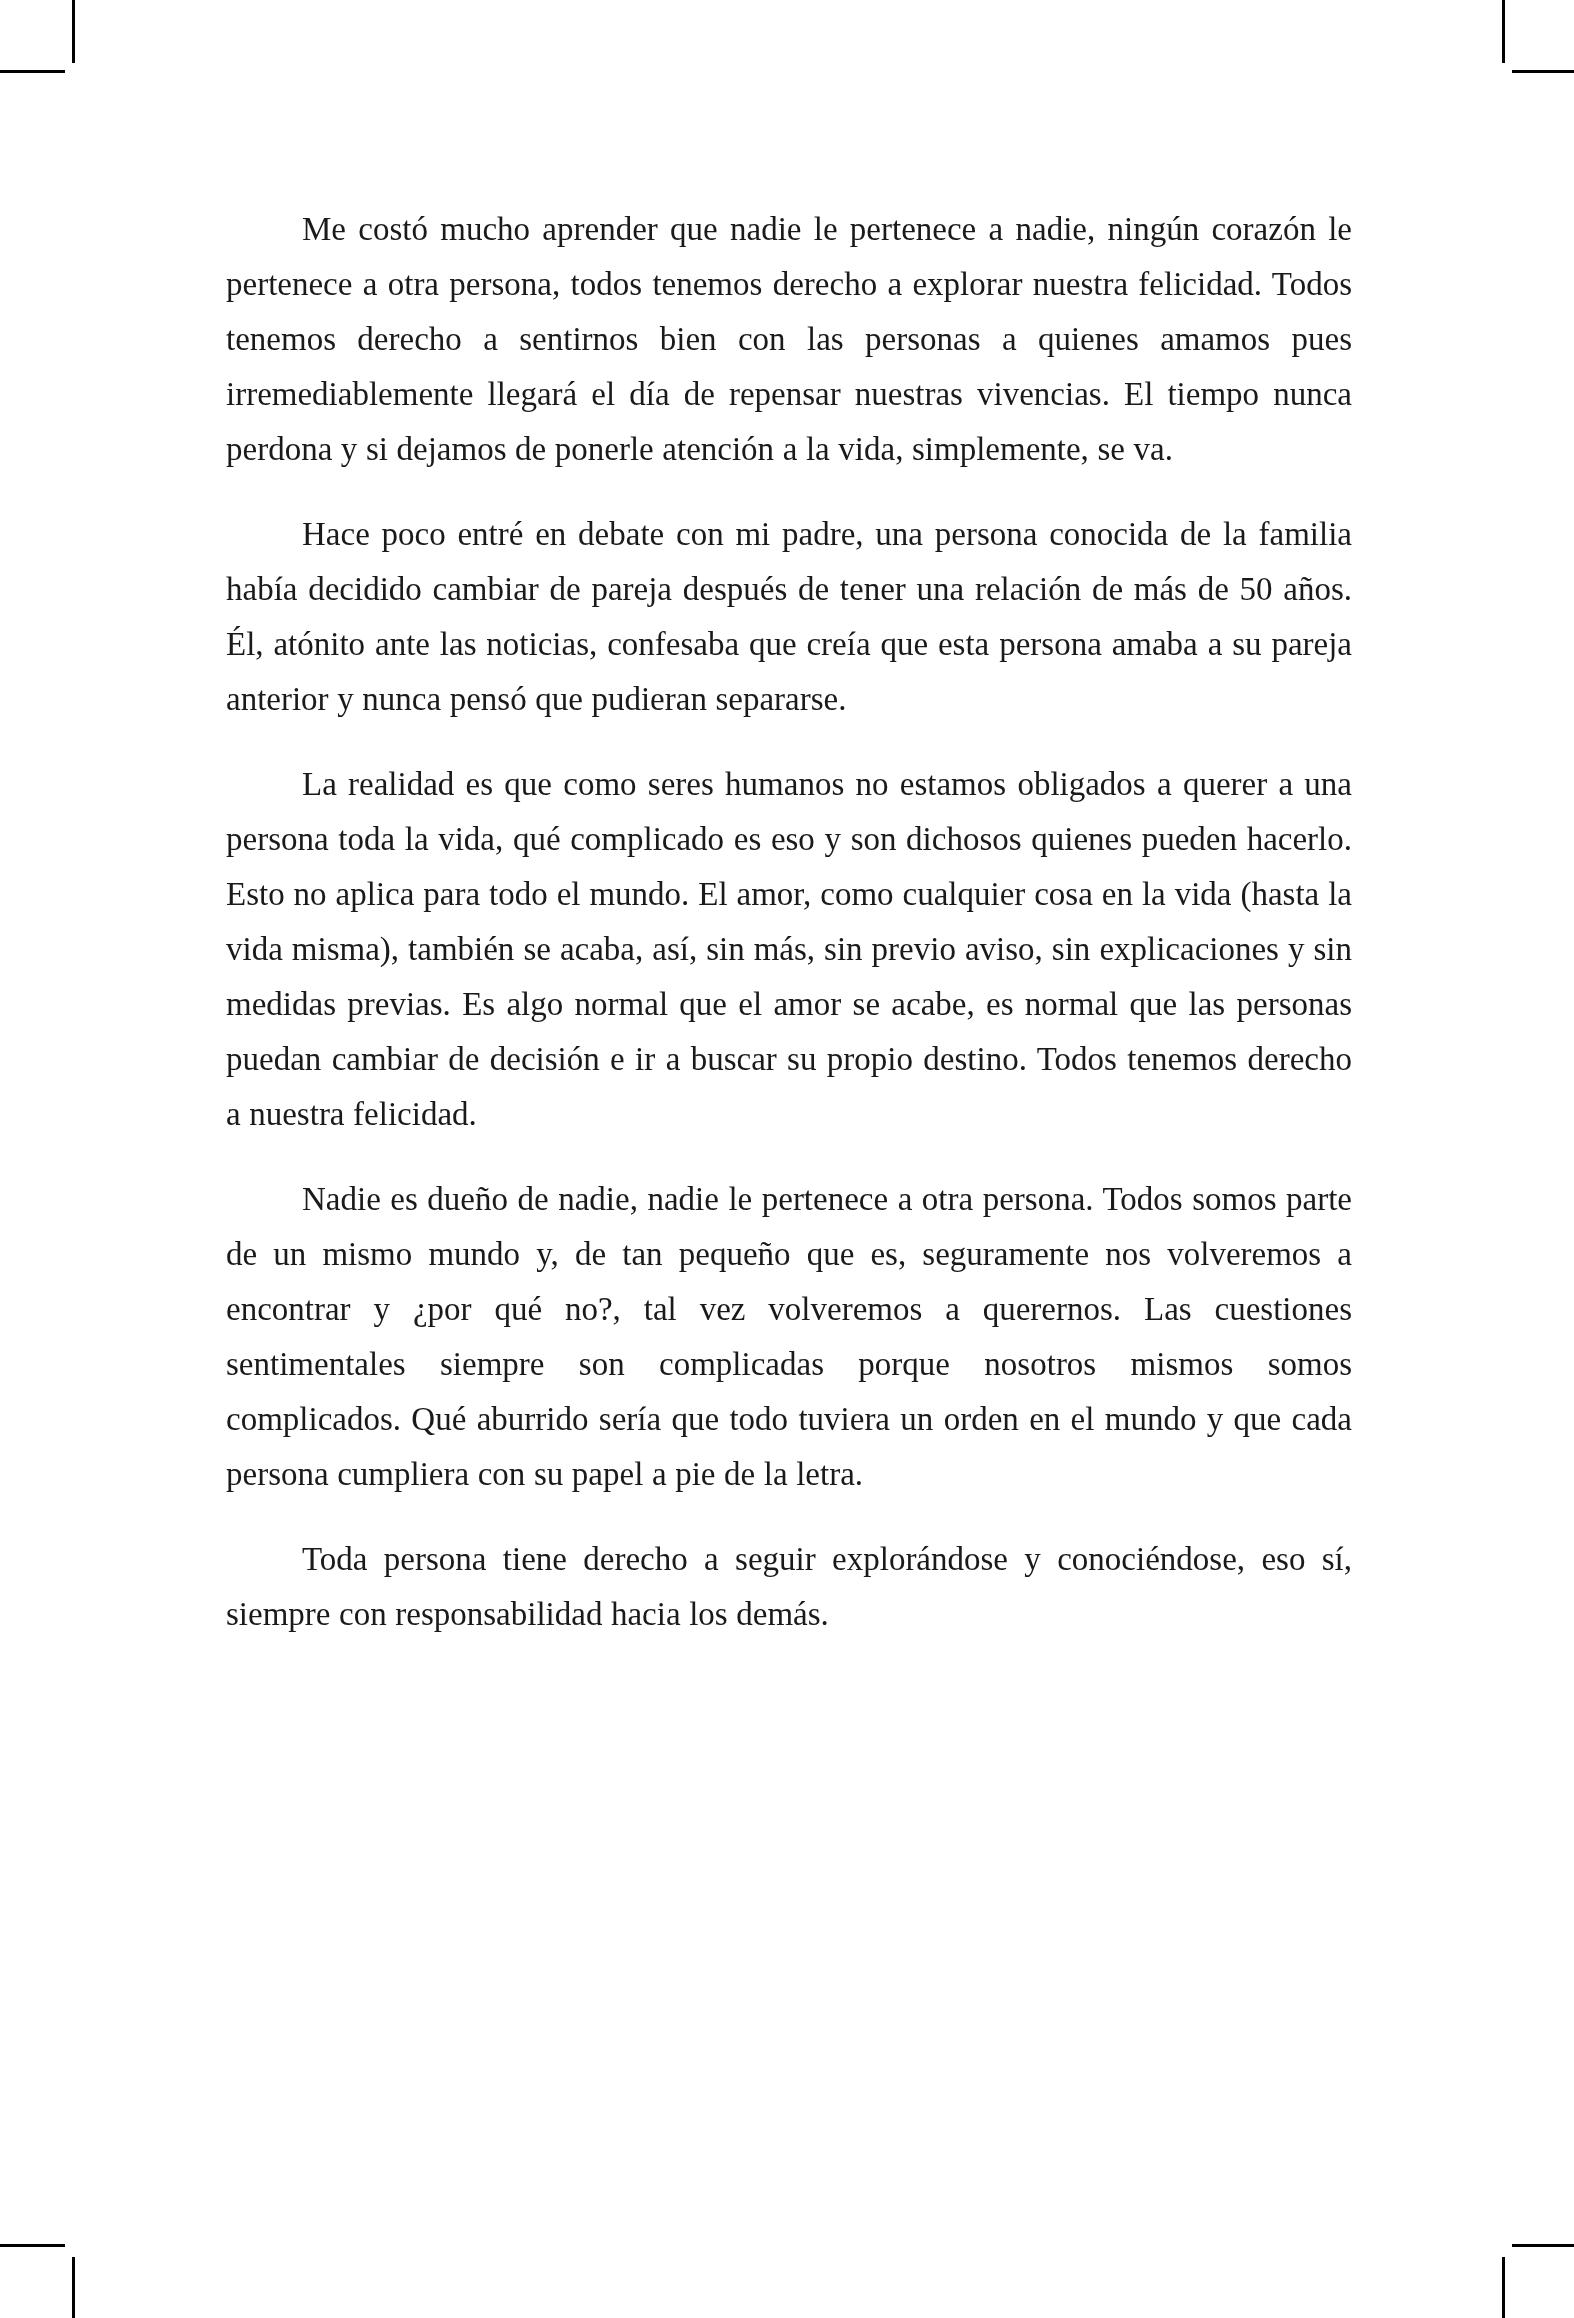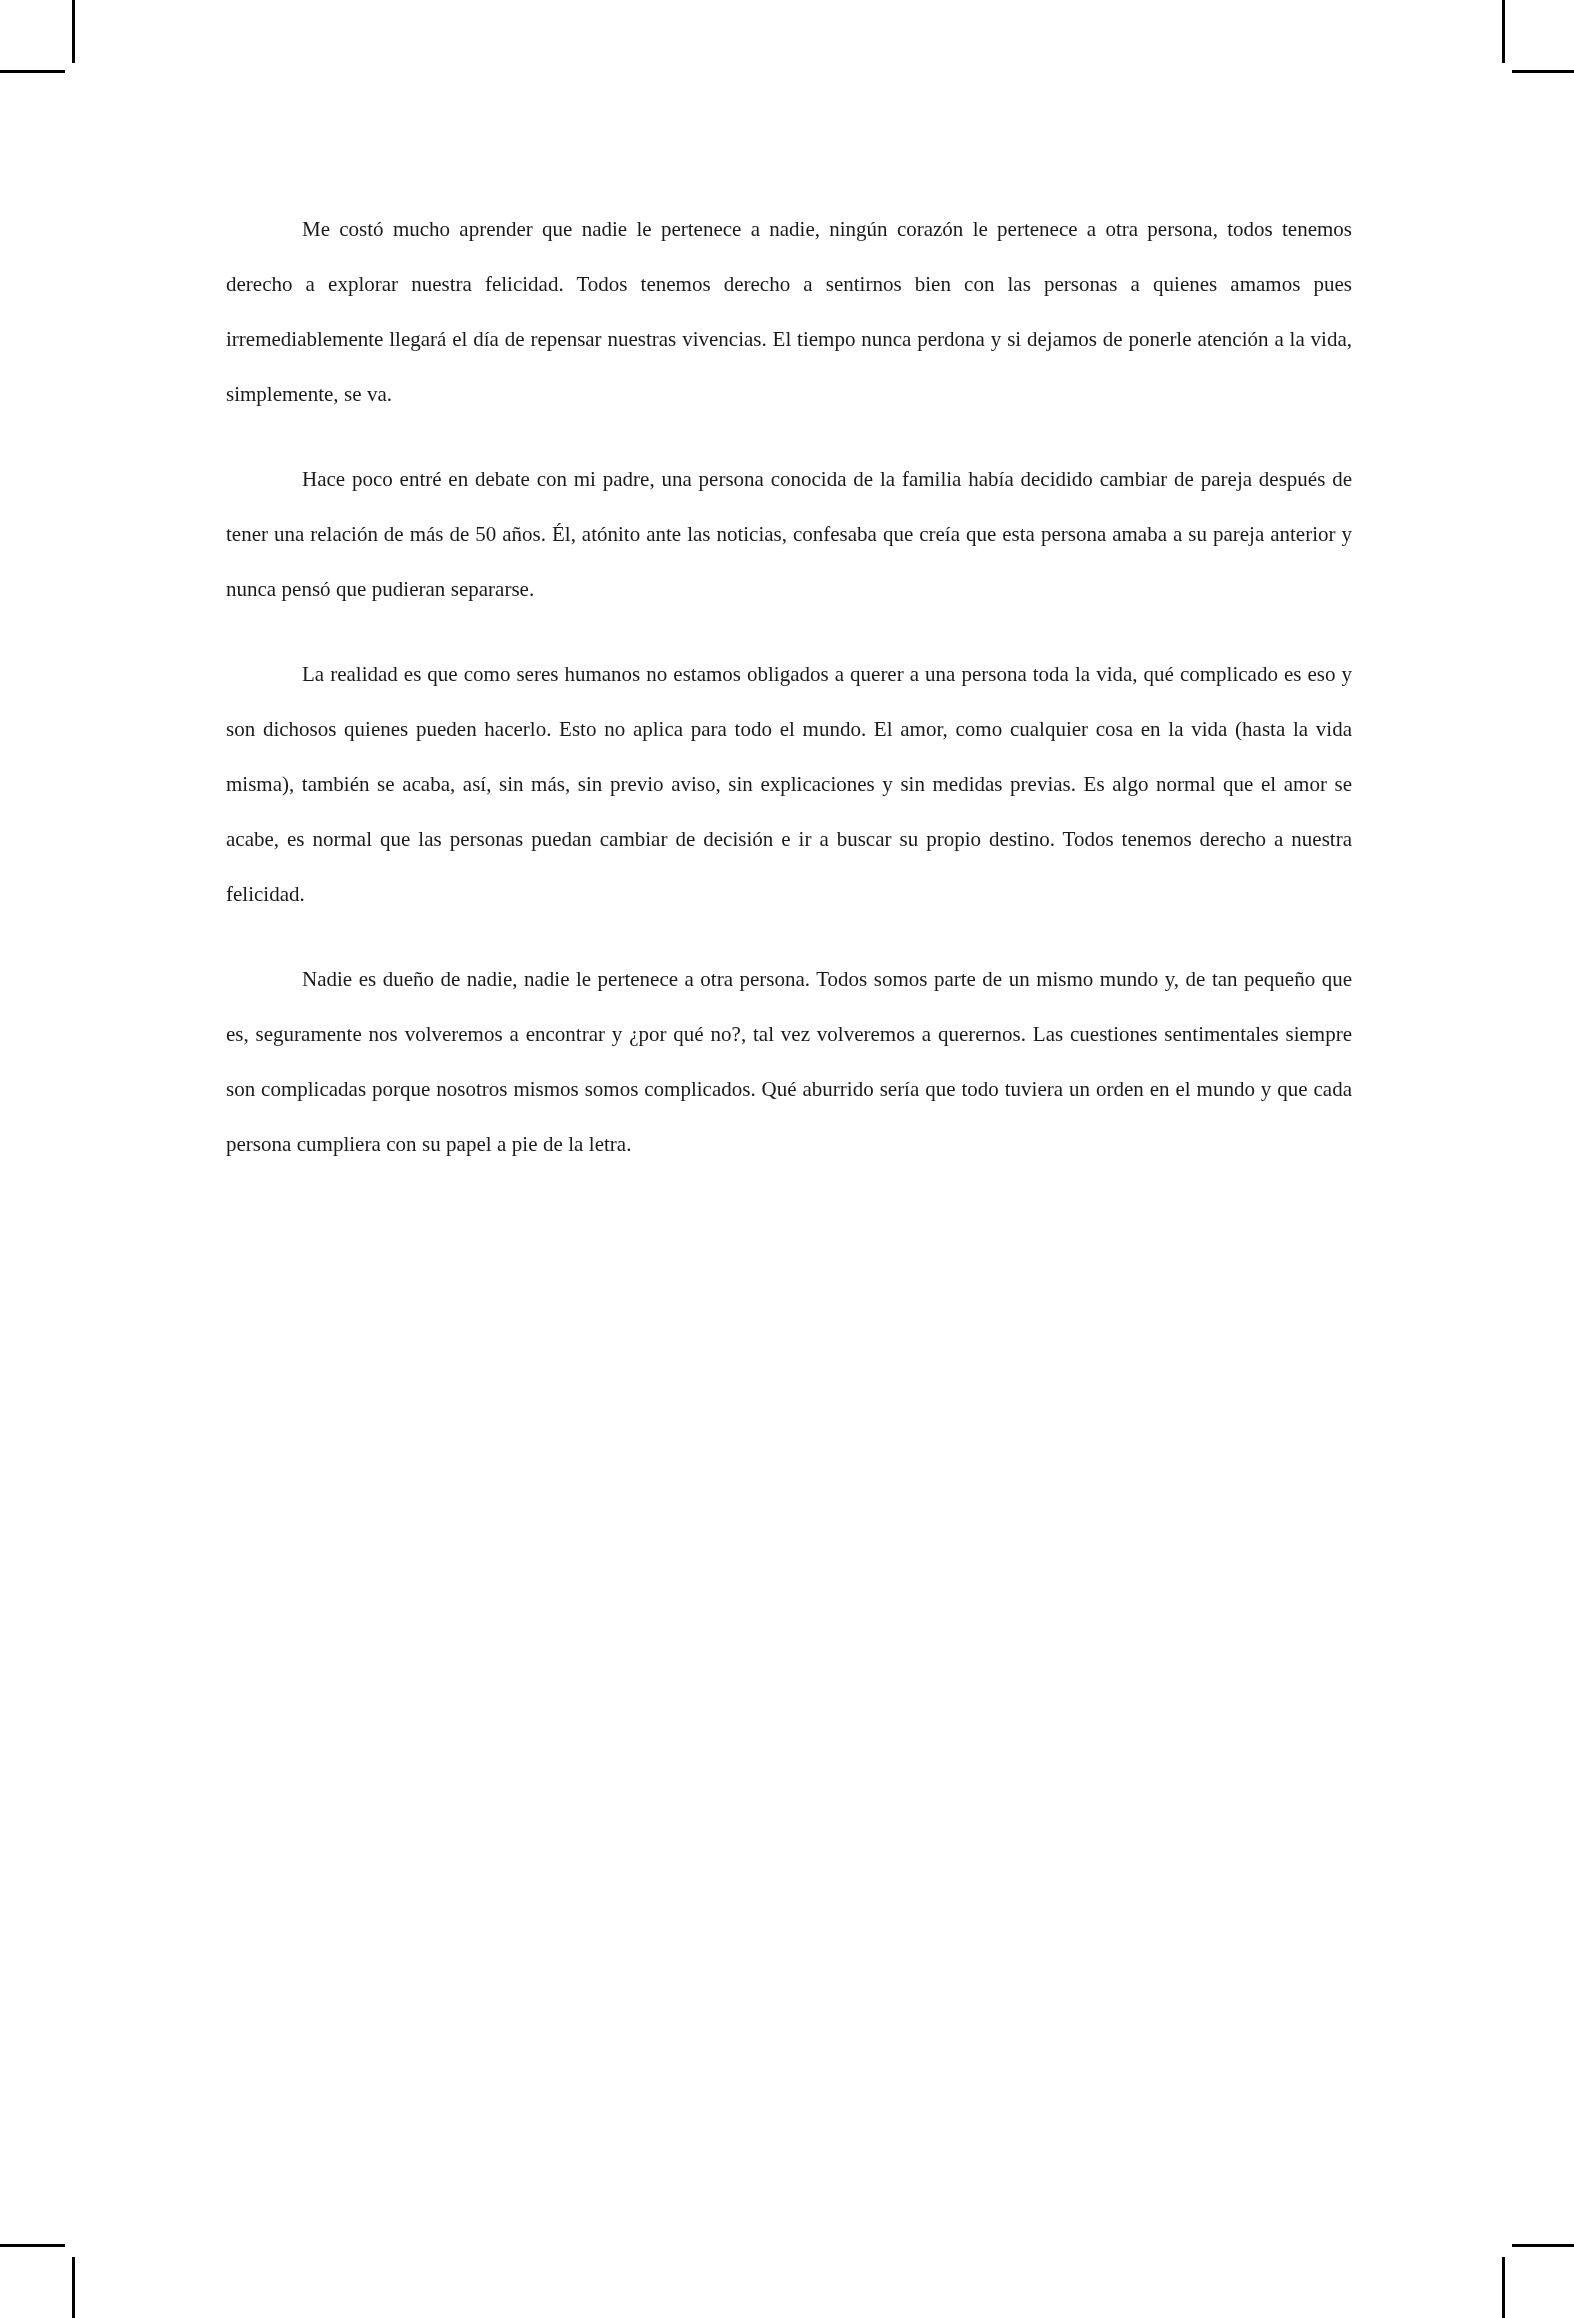--- a/index.html
+++ b/index.html
@@ -53,21 +53,21 @@
   
   .text-block {
     position: absolute;
     left: 226px;
     top: 202px;
     width: 1126px;
   }
 
   .body-paragraph {
     font-family: "Liberation Serif", "DejaVu Serif", serif;
-    font-size: 21px;
+    font-size: 33px;
     line-height: 55px;
     color: #1a1a1a;
     text-align: justify;
     text-justify: inter-word;
     margin: 0 0 30px 0;
     text-indent: 76px;
     hyphens: none;
     -webkit-hyphens: none;
     word-spacing: 0.01em;
   }
@@ -96,16 +96,17 @@
   <div class="crop-mark cm-br">
     <div class="bar-v"></div>
     <div class="bar-h"></div>
   </div>
 
   <div class="text-block">
     <p class="body-paragraph">Me costó mucho aprender que nadie le pertenece a nadie, ningún corazón le pertenece a otra persona, todos tenemos derecho a explorar nuestra felicidad. Todos tenemos derecho a sentirnos bien con las personas a quienes amamos pues irremediablemente llegará el día de repensar nuestras vivencias. El tiempo nunca perdona y si dejamos de ponerle atención a la vida, simplemente, se va.</p>
     <p class="body-paragraph">Hace poco entré en debate con mi padre, una persona conocida de la familia había decidido cambiar de pareja después de tener una relación de más de 50 años. Él, atónito ante las noticias, confesaba que creía que esta persona amaba a su pareja anterior y nunca pensó que pudieran separarse.</p>
     <p class="body-paragraph">La realidad es que como seres humanos no estamos obligados a querer a una persona toda la vida, qué complicado es eso y son dichosos quienes pueden hacerlo. Esto no aplica para todo el mundo. El amor, como cualquier cosa en la vida (hasta la vida misma), también se acaba, así, sin más, sin previo aviso, sin explicaciones y sin medidas previas. Es algo normal que el amor se acabe, es normal que las personas puedan cambiar de decisión e ir a buscar su propio destino. Todos tenemos derecho a nuestra felicidad.</p>
     <p class="body-paragraph">Nadie es dueño de nadie, nadie le pertenece a otra persona. Todos somos parte de un mismo mundo y, de tan pequeño que es, seguramente nos volveremos a encontrar y ¿por qué no?, tal vez volveremos a querernos. Las cuestiones sentimentales siempre son complicadas porque nosotros mismos somos complicados. Qué aburrido sería que todo tuviera un orden en el mundo y que cada persona cumpliera con su papel a pie de la letra.</p>
+    <p class="body-paragraph">Toda persona tiene derecho a seguir explorándose y conociéndose, eso sí, siempre con responsabilidad hacia los demás.</p>
   </div>
 
 </div>
 
 
 </body></html>

